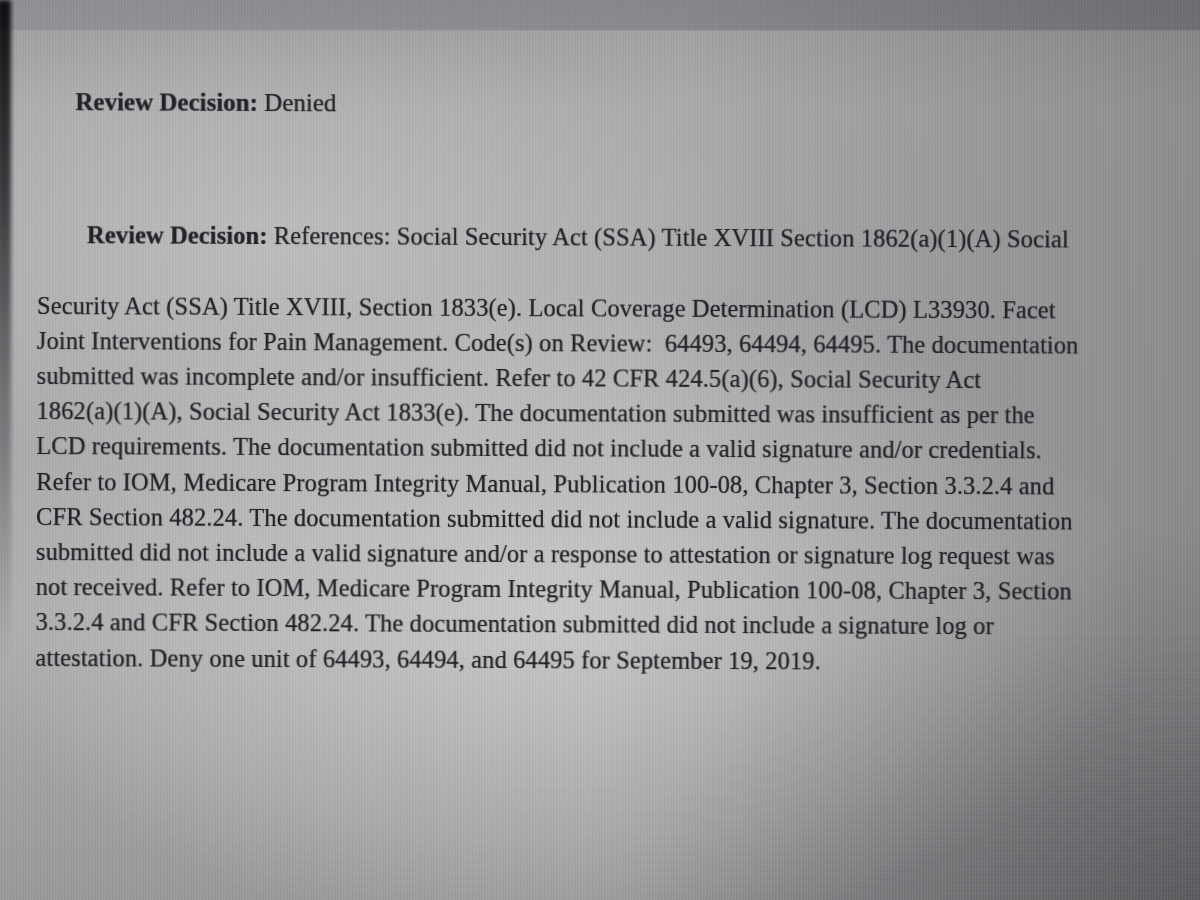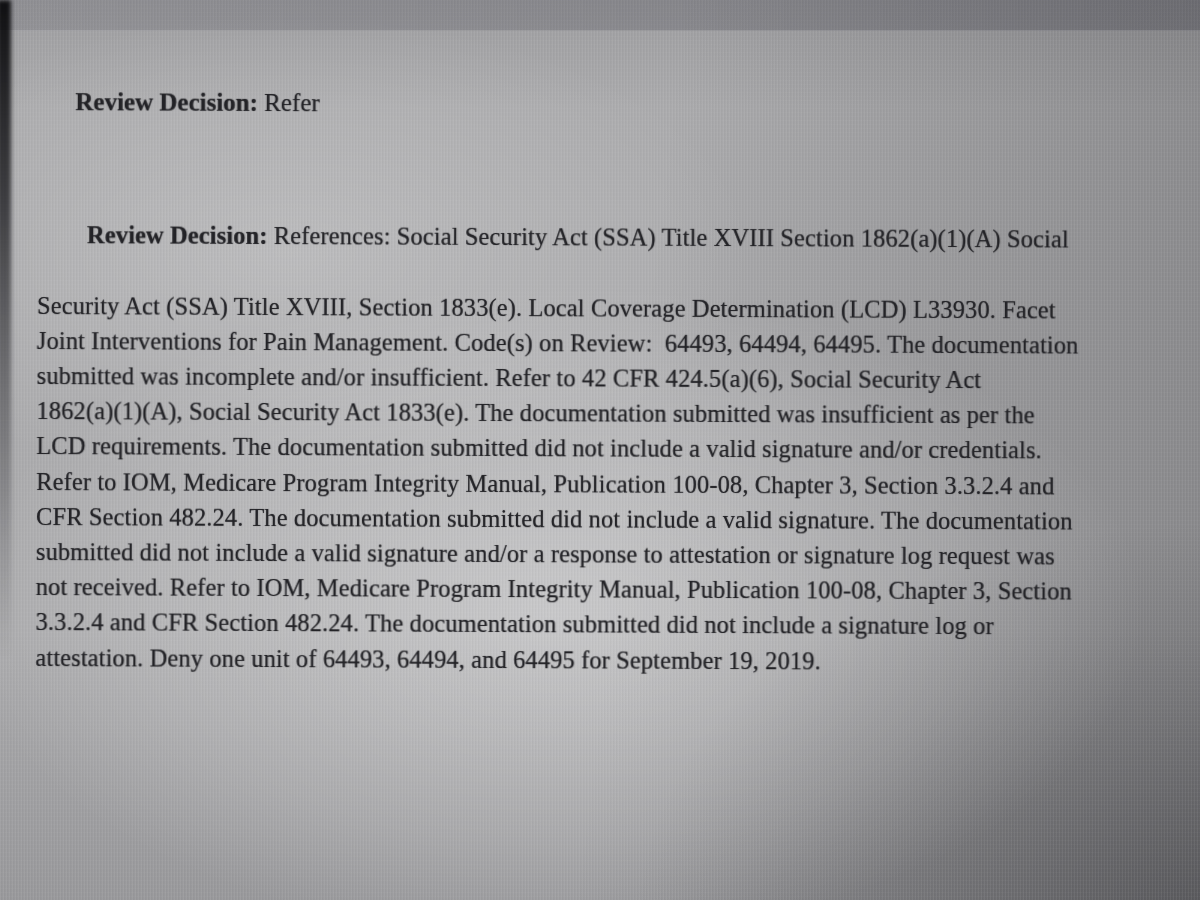--- a/index.html
+++ b/index.html
@@ -98,21 +98,21 @@
 <body>
 
 <div class="photo">
 
   <div class="top-band"></div>
   <div class="left-shadow"></div>
 
   <div class="doc">
 
     <div class="heading">
-      <span class="bold">Review Decision:</span><span> Refer</span>
+      <span class="bold">Review Decision:</span><span> Denied</span>
     </div>
 
     <div class="para">
       <div class="doc-line">
         <span class="bold">Review Decision:</span><span> References: Social Security Act (SSA) Title XVIII Section 1862(a)(1)(A) Social</span>
       </div>
       <div class="doc-line">Security Act (SSA) Title XVIII, Section 1833(e). Local Coverage Determination (LCD) L33930. Facet</div>
       <div class="doc-line">Joint Interventions for Pain Management. Code(s) on Review:  64493, 64494, 64495. The documentation</div>
       <div class="doc-line">submitted was incomplete and/or insufficient. Refer to 42 CFR 424.5(a)(6), Social Security Act</div>
       <div class="doc-line">1862(a)(1)(A), Social Security Act 1833(e). The documentation submitted was insufficient as per the</div>

